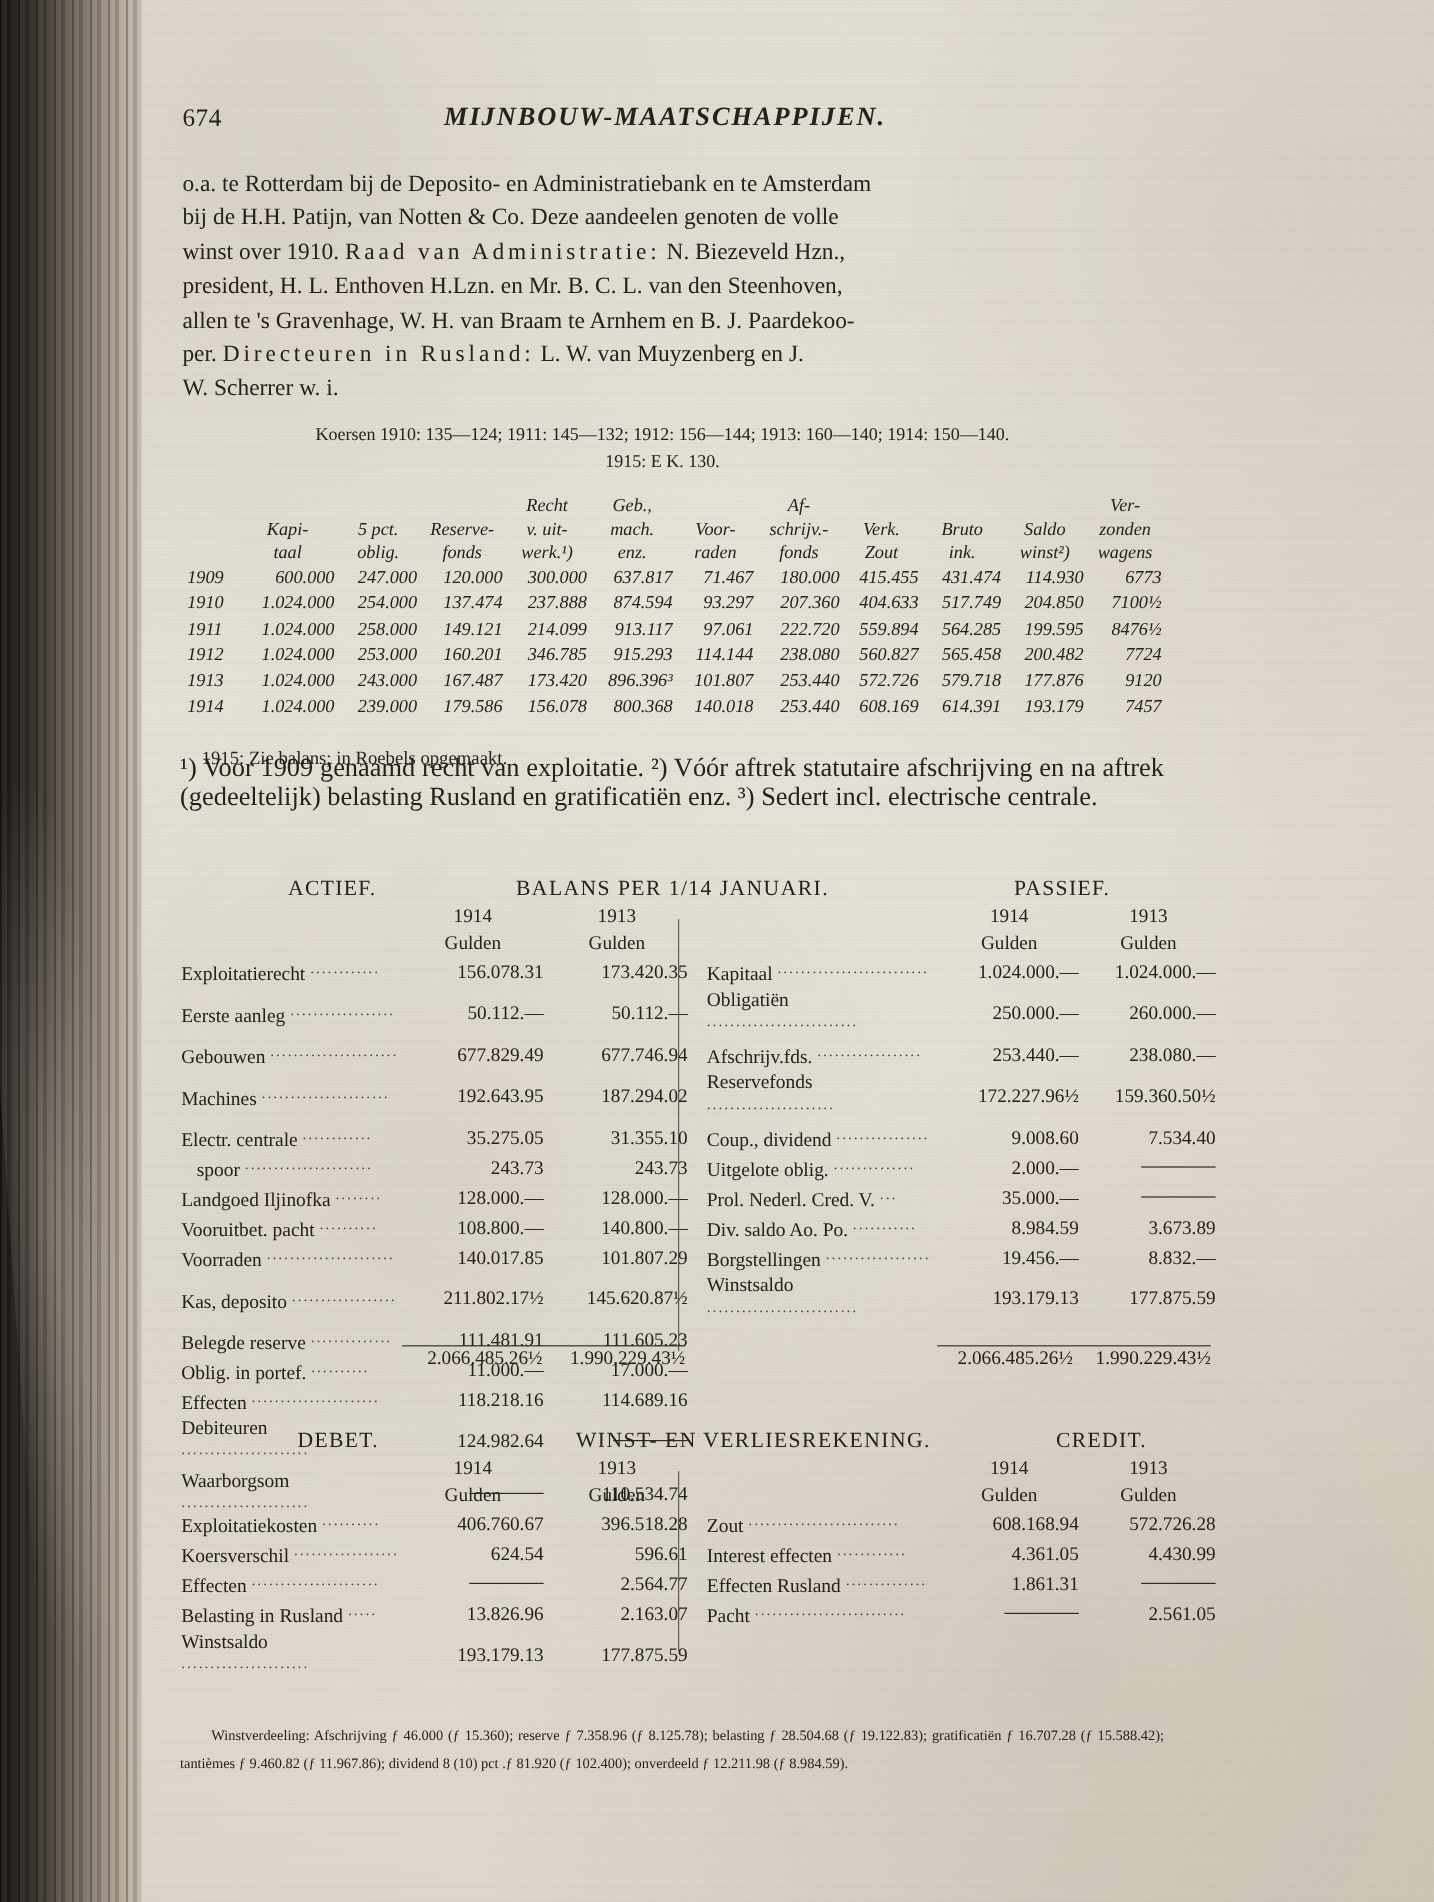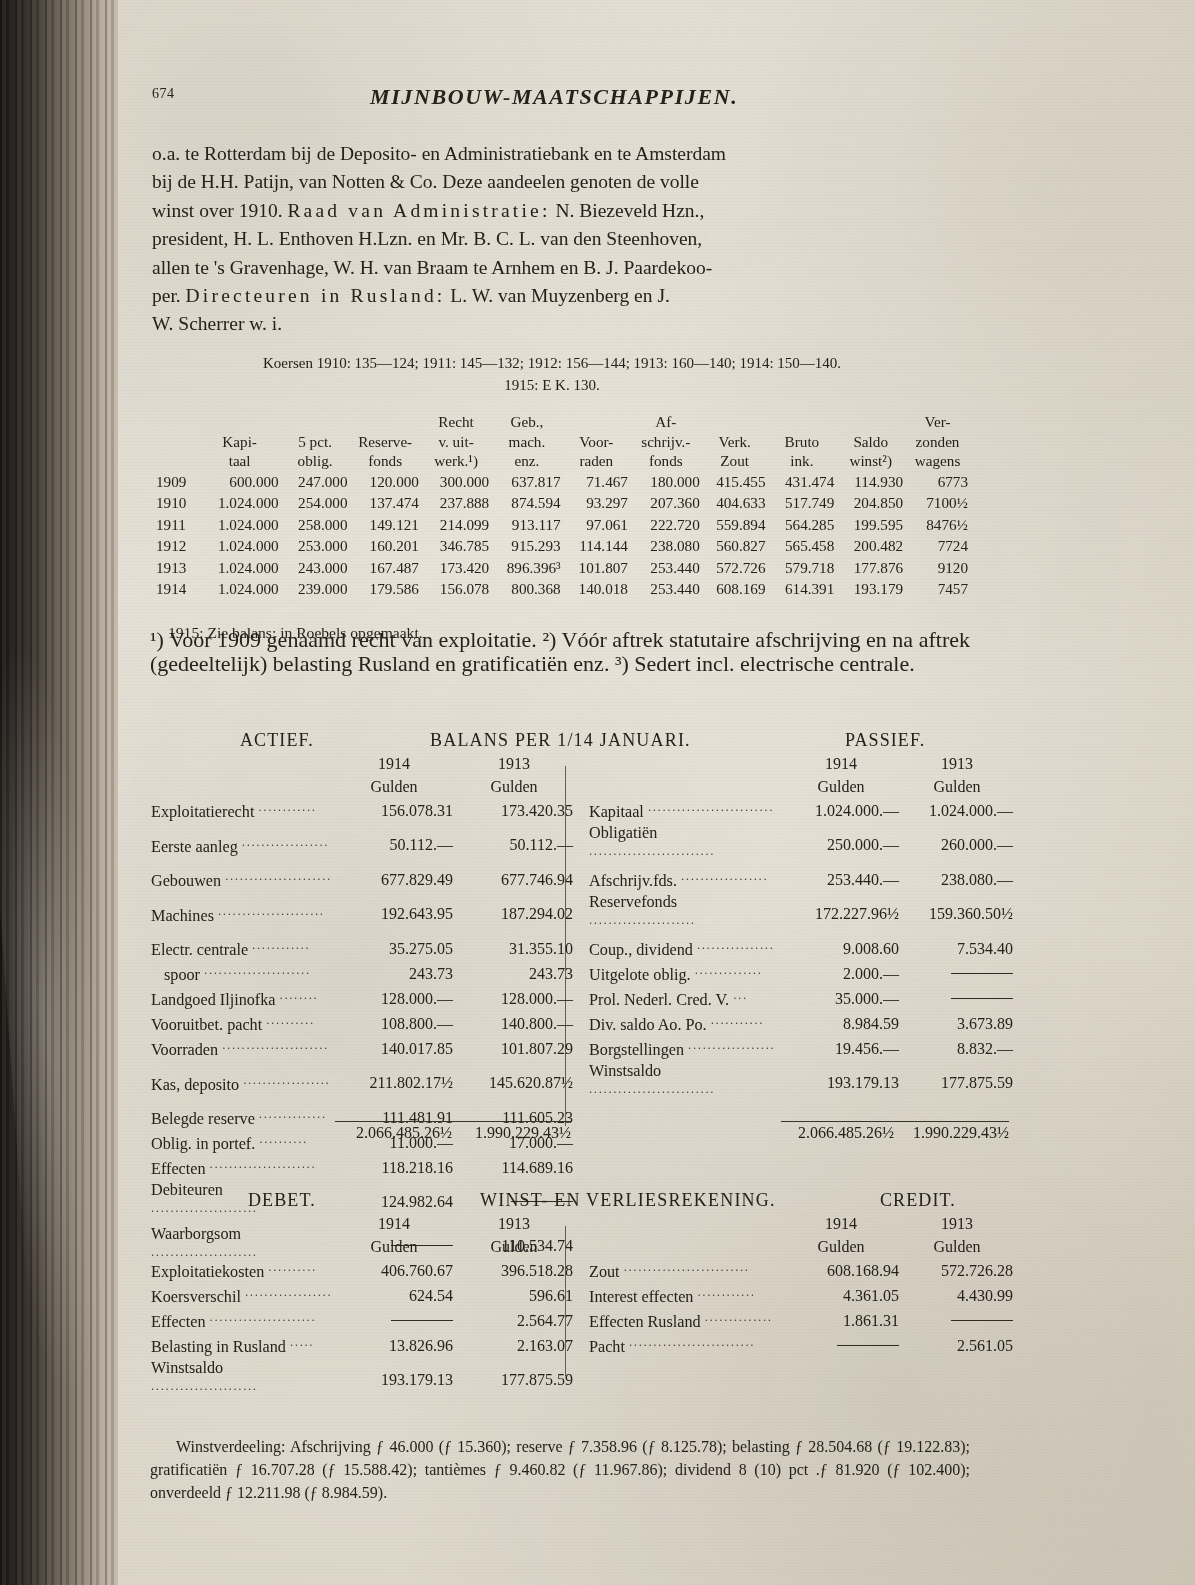--- a/index.html
+++ b/index.html
@@ -60,21 +60,21 @@
     background:repeating-linear-gradient(0deg,
       rgba(120,110,95,.045) 0px, rgba(120,110,95,.045) 1px,
       rgba(255,255,255,0) 1px, rgba(255,255,255,0) 3px);
     opacity:.7;
   }
   .ink{
     position:absolute;z-index:4;color:#25211c;
   }
   
   .folio{
-    left:152px;top:86px;font-size:14px;letter-spacing:.5px;
+    left:152px;top:86px;font-size:21px;letter-spacing:.5px;
   }
   .runhead{
     left:370px;top:84px;font-size:22px;font-style:italic;font-weight:700;
     letter-spacing:1.6px;
   }
   
   .lead{
     left:152px;top:140px;width:800px;font-size:19.5px;line-height:28.4px;
     text-align:justify;
   }
@@ -82,21 +82,21 @@
   
   .koersen{
     left:152px;top:352px;width:800px;font-size:15px;line-height:22px;
     text-align:center;
   }
   
   .stats{
     left:150px;top:412px;width:820px;font-size:15.2px;
   }
   table{border-collapse:collapse;}
-  .stats table{width:100%;}
+  .stats table{width:100%;font-style:italic;}
   .stats th{
     font-weight:400;text-align:center;padding:0 2px;line-height:19.5px;
     vertical-align:bottom;white-space:nowrap;
   }
   .stats td{
     text-align:right;padding:1px 2px;line-height:19.6px;white-space:nowrap;
   }
   .stats td.yr{text-align:left;padding-left:6px;}
   .note1915{left:168px;top:596px;font-size:15.6px;margin-top:28px;}
   
@@ -129,21 +129,21 @@
   .dash{display:inline-block;width:62px;border-top:1.3px solid #2f2a23;height:0;vertical-align:5px;}
   
   .wv-debet{left:248px;top:1190px;}
   .wv-title{left:480px;top:1190px;letter-spacing:1.2px;}
   .wv-credit{left:880px;top:1190px;}
   .winstverlies{
     left:150px;top:1212px;width:830px;font-size:16.2px;
   }
   
   .closing{
-    left:150px;top:1435px;width:820px;font-size:16px;line-height:23px;
+    left:150px;top:1435px;width:820px;font-size:12px;line-height:23px;
     text-align:justify;
   }
   .ctr{text-align:center;}
 </style>
 </head>
 <body>
 
 <div class="scan">
 
   <div class="gutter">

